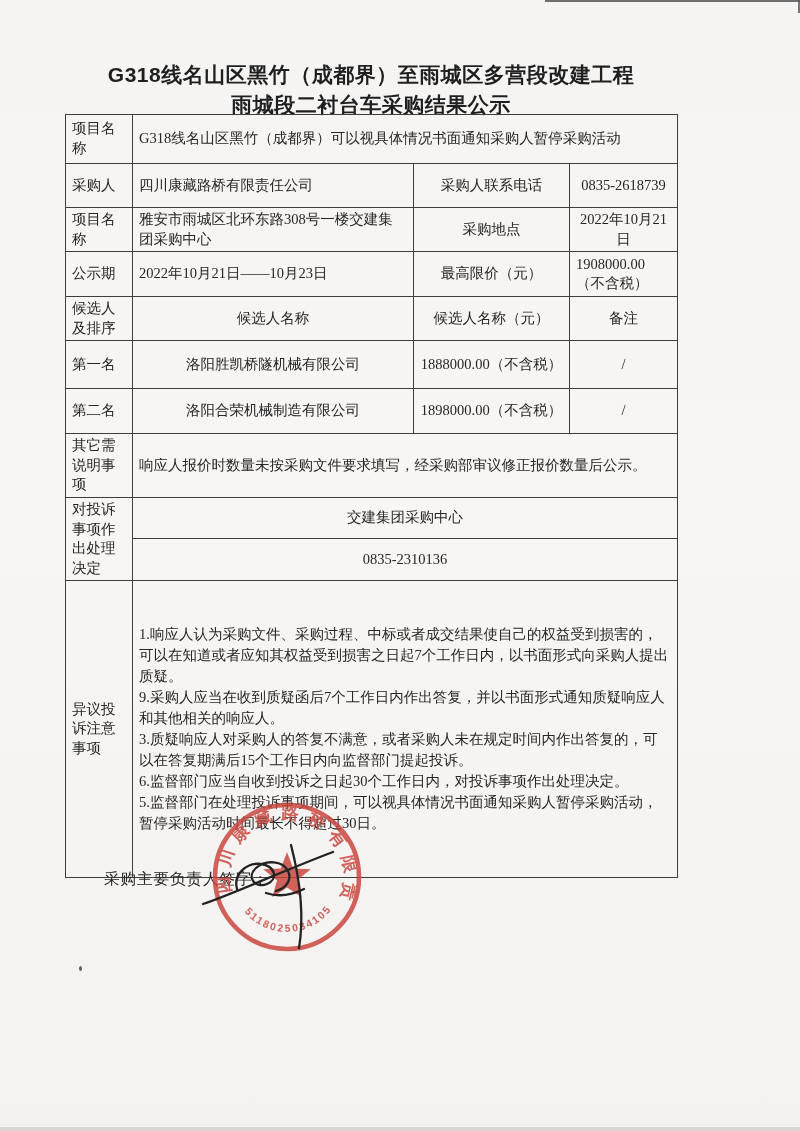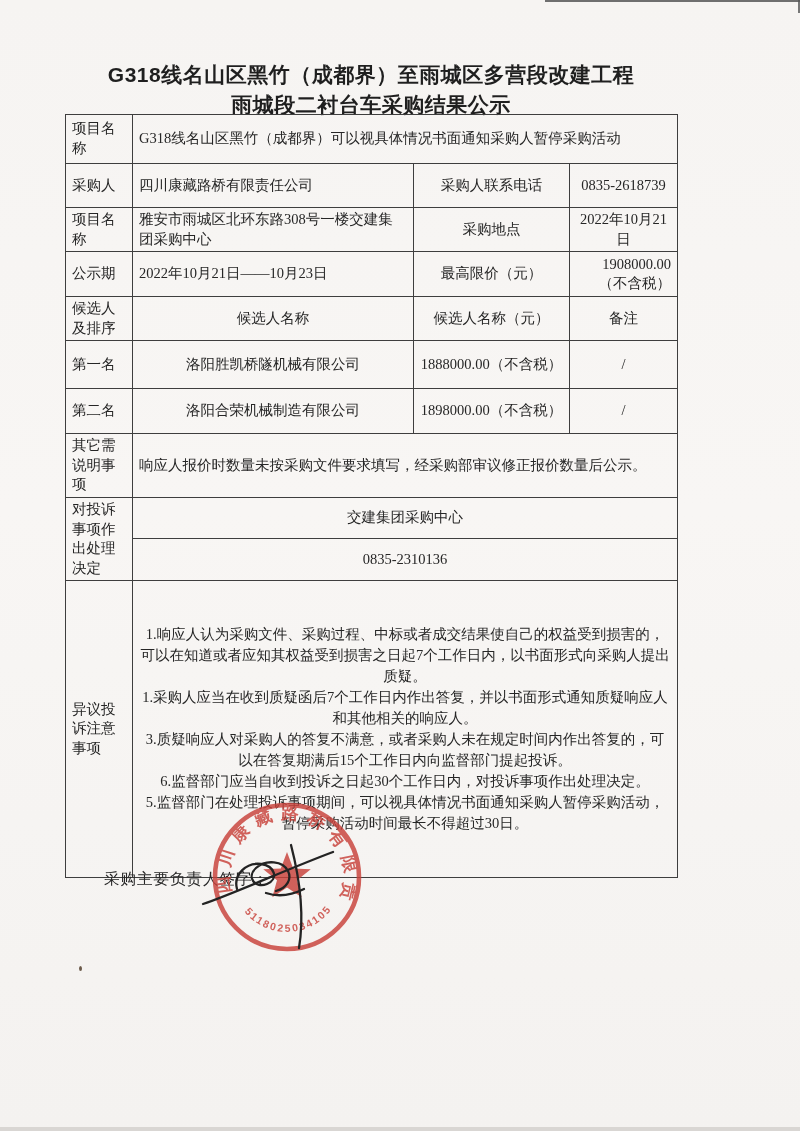--- a/index.html
+++ b/index.html
@@ -32,23 +32,23 @@
   }
   table.main td{
     border:1.6px solid #3e3e3e;
     vertical-align:middle;
     padding:2px 6px;
     line-height:1.35;
     overflow:hidden;
   }
   td.lbl{padding:2px 3px 2px 5px;}
   td.ctr{text-align:center;}
-  .two-line{display:block;text-align:right;line-height:1.3;}
+  .two-line{display:block;text-align:left;line-height:1.3;}
   td.complaint-cell{vertical-align:top;padding:52px 8px 8px 8px;}
-  .c-item{line-height:21px;text-align:center;}
+  .c-item{line-height:21px;text-align:left;}
 
   .sign-label{
     position:absolute;left:67px;top:869px;
     font-size:15.5px;color:#262626;letter-spacing:1px;margin-left:37px;
   }
 
   svg.overlay{position:absolute;left:0;top:0;pointer-events:none;}
   .seal{opacity:.82;}
   .seal-text{font-family:"Liberation Sans","DejaVu Sans",sans-serif;font-weight:bold;}
 </style>
@@ -126,21 +126,21 @@
       <td class="lbl" rowspan="2">对投诉事项作出处理决定</td>
       <td colspan="3" class="ctr">交建集团采购中心</td>
     </tr>
     <tr style="height:42px">
       <td colspan="3" class="ctr">0835-2310136</td>
     </tr>
     <tr style="height:297px">
       <td class="lbl">异议投诉注意事项</td>
       <td colspan="3" class="complaint-cell">
         <div class="c-item">1.响应人认为采购文件、采购过程、中标或者成交结果使自己的权益受到损害的，可以在知道或者应知其权益受到损害之日起7个工作日内，以书面形式向采购人提出质疑。</div>
-        <div class="c-item">1.采购人应当在收到质疑函后7个工作日内作出答复，并以书面形式通知质疑响应人和其他相关的响应人。</div>
+        <div class="c-item">9.采购人应当在收到质疑函后7个工作日内作出答复，并以书面形式通知质疑响应人和其他相关的响应人。</div>
         <div class="c-item">3.质疑响应人对采购人的答复不满意，或者采购人未在规定时间内作出答复的，可以在答复期满后15个工作日内向监督部门提起投诉。</div>
         <div class="c-item">6.监督部门应当自收到投诉之日起30个工作日内，对投诉事项作出处理决定。</div>
         <div class="c-item">5.监督部门在处理投诉事项期间，可以视具体情况书面通知采购人暂停采购活动，暂停采购活动时间最长不得超过30日。</div>
       </td>
     </tr>
   </tbody>
     </table>
 
   <div class="sign-label">采购主要负责人签字：</div>
 

